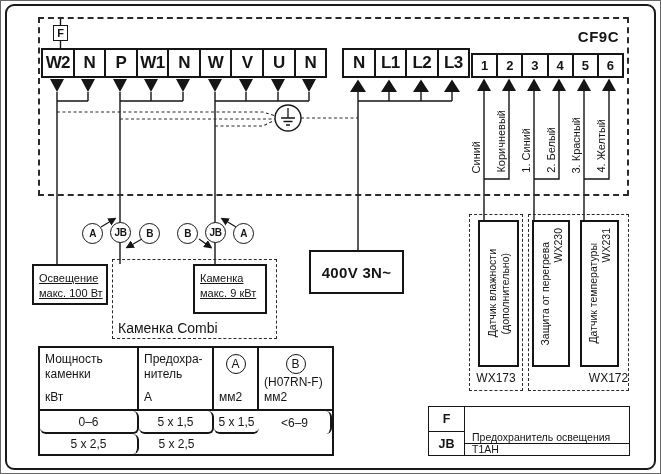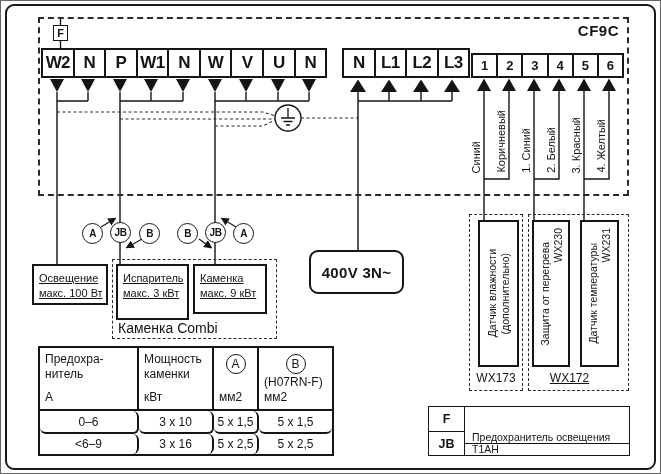--- a/index.html
+++ b/index.html
@@ -38,21 +38,21 @@
     position:absolute; width:17px; height:90px; top:82px;
     display:flex; flex-direction:column; justify-content:flex-end; align-items:center;
     font-size:11px;
   }
 
   .solidbox { border:2px solid #151515; background:#fff; }
   .loadbox { padding:5px 2px 0 5px; font-size:11px; line-height:1.35;text-decoration:underline; }
   .prewrap { white-space:pre-line; }
   .combi-label { font-size:14px; }
   .supplybox { display:flex; align-items:center; justify-content:center;
-    font-size:15px; font-weight:600; letter-spacing:0.3px;border-radius:9px; }
+    font-size:15px; font-weight:600; letter-spacing:0.3px; }
 
   .conn-circle {
     position:absolute; width:19px; height:19px; border:1.5px solid #151515;
     border-radius:50%; background:#fff; display:flex; align-items:center;
     justify-content:center; font-size:10px; font-weight:bold; letter-spacing:-0.5px;
   }
 
   .sensorbox {
     border:2px solid #151515; background:#fff; display:flex; flex-direction:row;
     justify-content:center; gap:1px; padding:6px 0; font-size:10.5px;
@@ -128,21 +128,21 @@
     </g>
     <g stroke="#151515" stroke-width="1.2" fill="none">
       <path d="M100,226 L114,217.5" marker-end="url(#arr)"></path>
       <path d="M141,238 L126,246.5" marker-end="url(#arr)"></path>
       <path d="M198,238 L210,246.5" marker-end="url(#arr)"></path>
       <path d="M235,226 L221,217.5" marker-end="url(#arr)"></path>
     </g>
   </svg>
 
   <div class="abs dashbox" style="left:37px; top:16px; width:591px; height:179px;"></div>
-  <div class="abs model-label" style="left:540px; top:21px; width:78px;">CF9C</div>
+  <div class="abs model-label" style="left:540px; top:27px; width:78px;">CF9C</div>
 
   <div class="abs fusebox" style="left:52px; top:24px; width:15px; height:16px;">F</div>
 
   <div class="abs strip main-strip" style="left:40px; top:47px; width:286px; height:30px;">
     <div class="cell">W2</div>
     <div class="cell">N</div>
     <div class="cell">P</div>
     <div class="cell">W1</div>
     <div class="cell">N</div>
     <div class="cell">W</div>
@@ -190,22 +190,20 @@
   <div class="conn-circle" style="left:109px; top:221px;">JB</div>
   <div class="conn-circle" style="left:138px; top:222px;">B</div>
   <div class="conn-circle" style="left:176px; top:222px;">B</div>
   <div class="conn-circle" style="left:204px; top:221px;">JB</div>
   <div class="conn-circle" style="left:232px; top:222px;">A</div>
 
   <div class="abs solidbox loadbox prewrap" style="left:31px; top:263px; width:76px; height:41px;">Освещение
 макс. 100 Вт</div>
 
   <div class="abs dashbox-thin" style="left:111px; top:258px; width:165px; height:80px;"></div>
-  <div class="abs solidbox loadbox prewrap" style="left:115px; top:263px; width:73px; height:56px;">Испаритель
-макс. 3 кВт</div>
   <div class="abs solidbox loadbox prewrap" style="left:192px; top:263px; width:74px; height:50px;">Каменка
 макс. 9 кВт</div>
   <div class="abs combi-label" style="left:117px; top:319px;">Каменка Combi</div>
 
   <div class="abs solidbox supplybox" style="left:308px; top:249px; width:95px; height:44px;">400V 3N~</div>
 
   <div class="abs dashbox-thin" style="left:468px; top:213px; width:54px; height:177px;"></div>
   <div class="abs sensorbox" style="left:477px; top:219px; width:41px; height:147px;">
     <span class="vtext vname">Датчик влажности</span>
     <span class="vtext vname">(дополнительно)</span>
@@ -214,50 +212,48 @@
 
   <div class="abs dashbox-thin" style="left:527px; top:213px; width:101px; height:177px;"></div>
   <div class="abs sensorbox" style="left:531px; top:219px; width:38px; height:147px;">
     <span class="vtext vname">Защита от перегрева</span>
     <span class="vtext vcode">WX230</span>
   </div>
   <div class="abs sensorbox" style="left:579px; top:219px; width:39px; height:147px;">
     <span class="vtext vname">Датчик температуры</span>
     <span class="vtext vcode">WX231</span>
   </div>
-  <div class="abs wx-label" style="left:518px; top:370px; width:101px;text-decoration:underline;">WX172</div>
+  <div class="abs wx-label" style="left:557px; top:370px; width:101px;">WX172</div>
 
   <div class="abs ptable" style="left:37px; top:345px; width:296px; height:110px;">
+    <div class="hcell">
+      <span class="prewrap">Мощность
+каменки</span>
+      <span>кВт</span>
+    </div>
     <div class="hcell">
       <span class="prewrap">Предохра-
 нитель</span>
       <span>А</span>
     </div>
     <div class="hcell">
-      <span class="prewrap">Мощность
-каменки</span>
-      <span>кВт</span>
-    </div>
-    <div class="hcell">
       <span class="circ csym">A</span>
       <span>мм2</span>
     </div>
     <div class="hcell lastcol">
       <span class="circ csym">B</span>
       <span class="prewrap">(H07RN-F)
 мм2</span>
     </div>
 
     <div class="dcell">0–6</div>
-    <div class="dcell">3 x 10</div>
     <div class="dcell">5 x 1,5</div>
     <div class="dcell lastcol">5 x 1,5</div>
 
     <div class="dcell lastrow">&lt;6–9</div>
-    <div class="dcell lastrow">3 x 16</div>
     <div class="dcell lastrow">5 x 2,5</div>
     <div class="dcell lastrow lastcol">5 x 2,5</div>
   </div>
 
   <div class="abs ltable" style="left:427px; top:405px; width:202px; height:50px;">
     <div class="lkey">F</div>
     <div class="ldesc lastcol">Предохранитель освещения T1AH</div>
     <div class="lkey lastrow">JB</div>
   </div>
 </div>

